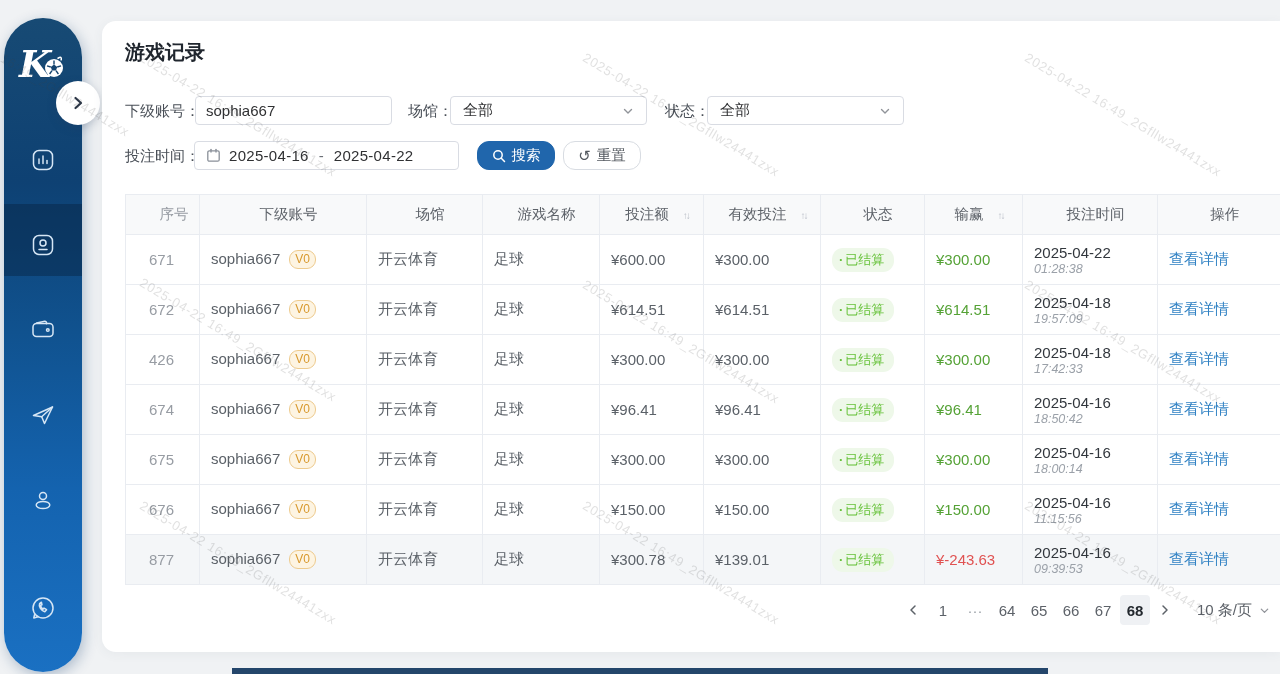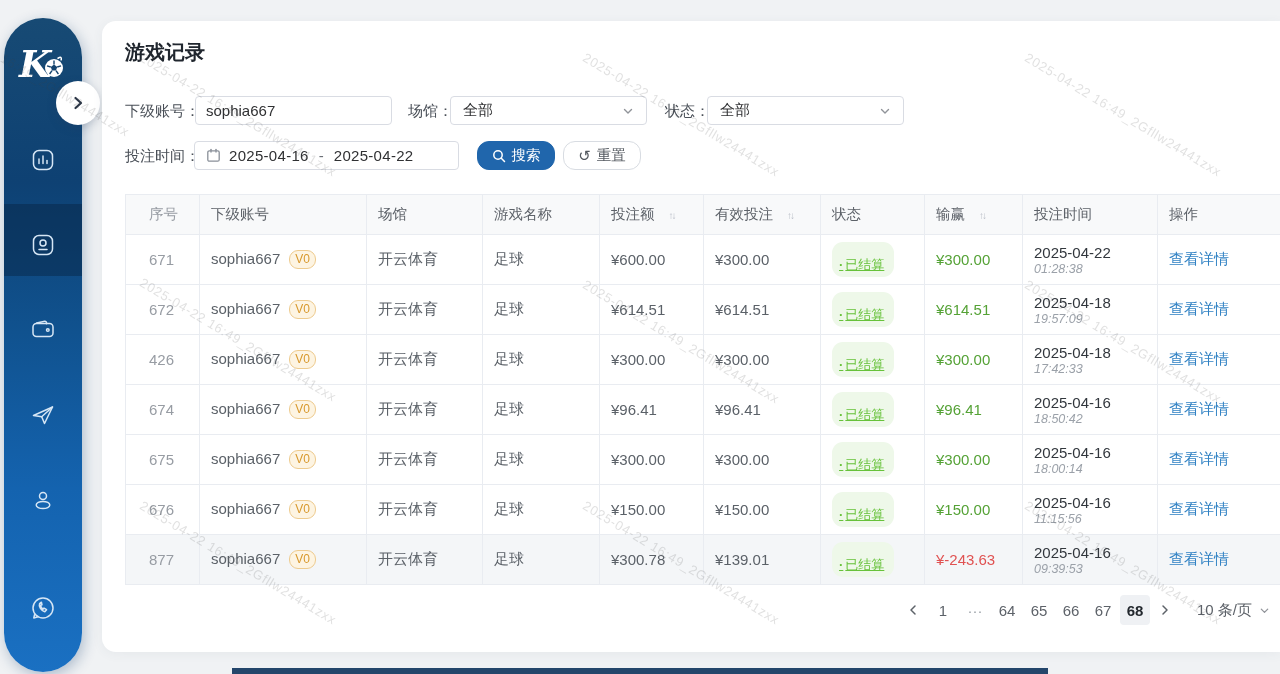--- a/index.html
+++ b/index.html
@@ -33,29 +33,29 @@
   .cal-icon{margin:0 8px 0 11px;display:flex;}
   .btn{position:absolute;height:29px;border-radius:12px;font-size:14.5px;display:flex;align-items:center;
     justify-content:center;gap:6px;box-sizing:border-box;}
   .btn-search{background:var(--accent,#2066ac);color:#fff;border:1px solid var(--accent,#2066ac);}
   .btn-reset{background:#fff;color:#53585f;border:1px solid #d8dce2;}
   .reset-glyph{font-size:15px;line-height:1;}
   
   .records{position:absolute;left:23px;top:173px;width:1155px;border-collapse:collapse;table-layout:fixed;}
   .records th,.records td{border:1px solid #e9ecf1;border-right:1px solid #e9ecf1;overflow:hidden;
     white-space:nowrap;text-align:left;padding:0 0 0 11px;box-sizing:border-box;}
-  .records th{height:40px;background:#f8f9fa;font-weight:normal;font-size:14.5px;color:#5d6269;}
+  .records th{height:40px;background:#f8f9fa;font-weight:normal;font-size:14.5px;color:#5d6269;text-align:center;}
   .records td{height:50px;font-size:15px;color:#5b6168;background:#fff;}
   .records td:last-child,.records th:last-child{border-right:none;}
   .records .col-seq{padding-left:23px;color:#979ca3;}
   .sort-icon{font-size:10px;letter-spacing:-2px;color:#b9bec7;margin-left:14px;cursor:pointer;}
   .lvl-badge{display:inline-block;margin-left:9px;border:1px solid #eecb8e;background:#fdf4e2;color:#d8992e;
     border-radius:9px;padding:0 5px;font-size:12px;line-height:17px;vertical-align:1px;}
   .status-pill{display:inline-block;background:#eef8e9;color:#67c23a;border-radius:11px;
-    padding:14px 10px 3px 7px;font-size:13px;text-decoration:underline;}
+    padding:3px 10px 3px 7px;font-size:13px;}
   .status-pill::before{content:"·";font-weight:bold;margin-right:2px;}
   .win{color:#55a236;}
   .win.negative{color:#e05252;}
   .dt-date{font-size:15px;color:#32373d;line-height:19px;}
   .dt-time{font-size:12.5px;color:#9ba1a9;line-height:15px;font-style:italic;}
   .detail-link{color:#3182c4;cursor:pointer;}
   tr.highlight td{background:#f4f6f8;}
   
   .pager-bar{position:absolute;right:10px;top:574px;display:flex;align-items:center;font-size:15px;color:#5d6269;}
   .pg-item{min-width:30px;height:30px;display:flex;align-items:center;justify-content:center;margin:0 1px;

